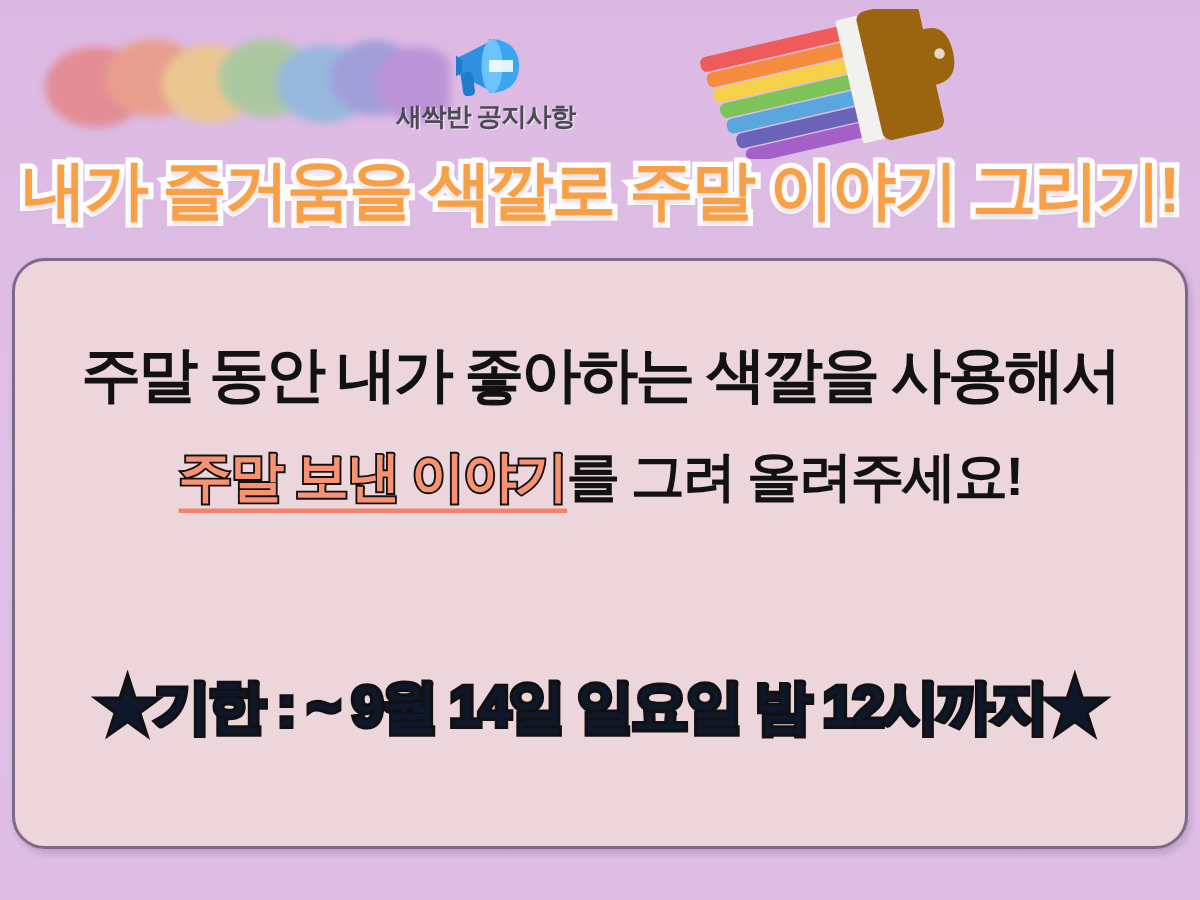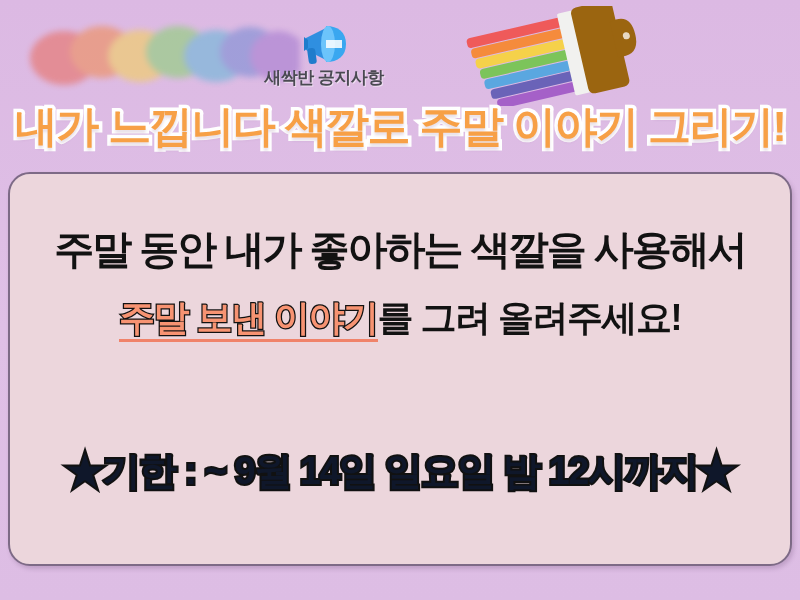--- a/index.html
+++ b/index.html
@@ -22,20 +22,21 @@
     background: linear-gradient(180deg, #dcb9e3 0%, #dfc0e6 55%, #ddbde4 100%);
   }
 
   
   .header-deco {
     position: absolute;
     top: 0;
     left: 0;
     width: 648px;
     height: 108px;
+    font-family: Liberation Serif, serif;
   }
 
   .watercolor-swatch {
     position: absolute;
     left: 28px;
     top: 18px;
     width: 272px;
     height: 72px;
     opacity: .88;
     filter: blur(3px);
@@ -198,21 +199,21 @@
         <rect x="102" y="10" width="16" height="84" rx="2" fill="#f1f1ef"></rect>
         <rect x="116" y="8" width="42" height="88" rx="6" fill="#9b6510"></rect>
         <path d="M152 30 q22 -6 22 18 q0 22 -22 18 Z" fill="#9b6510"></path>
         <circle cx="165" cy="47" r="3.5" fill="#e7d9c4"></circle>
       </g>
     </svg>
 
     <div class="subtitle">새싹반 공지사항</div>
   </div>
 
-  <div class="main-title">내가 느낍니다 색깔로 주말 이야기 그리기!</div>
+  <div class="main-title">내가 즐거움을 색깔로 주말 이야기 그리기!</div>
 
   <div class="content-card">
 
     <div class="line line-1">주말 동안 내가 좋아하는 색깔을 사용해서</div>
 
     <div class="line line-2">
       <span class="hl-orange">주말 보낸 이야기</span><span>를 그려 올려주세요!</span>
     </div>
 
 

